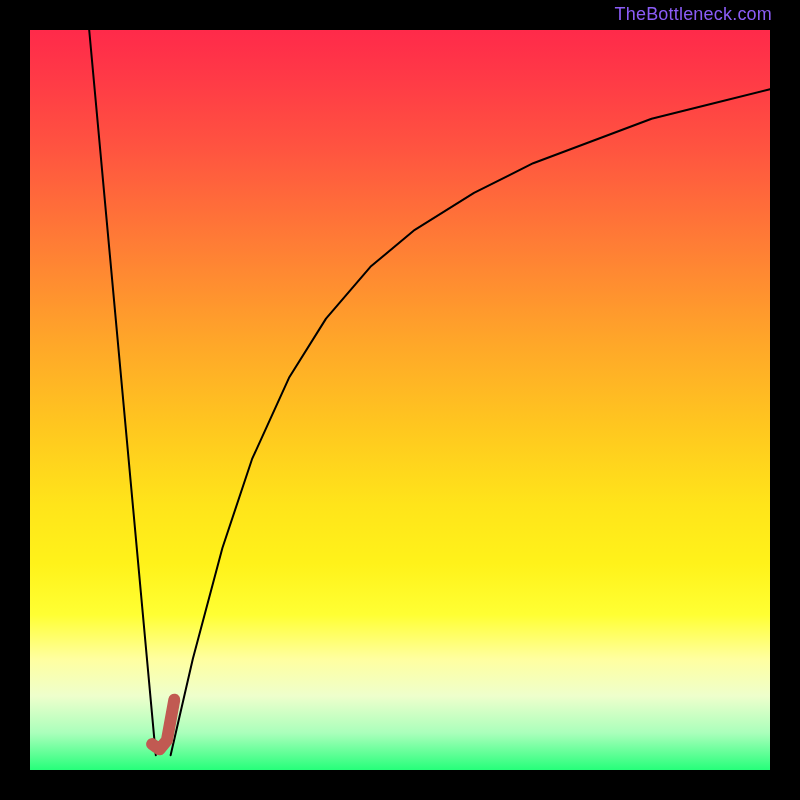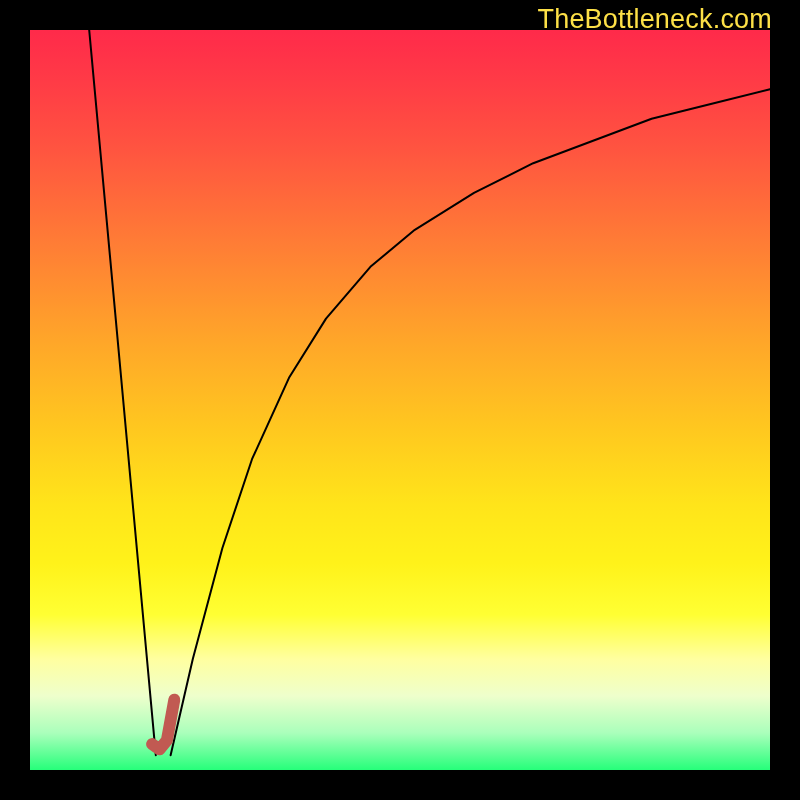--- a/index.html
+++ b/index.html
@@ -36,22 +36,22 @@
       #ffffa0 85%,
       #eeffcc 90%,
       #aaffbb 95%,
       #26ff7a 100%
     );
   }
   .watermark {
     position: absolute;
     top: 4px;
     right: 28px;
-    color: #fde047;
-    font-size: 27px;
+    color: #8b5cf6;
+    font-size: 18px;
     letter-spacing: 0.2px;
     font-weight: 400;
   }
   svg.curves {
     position: absolute;
     left: 0;
     top: 0;
   }
 </style>
 </head>

